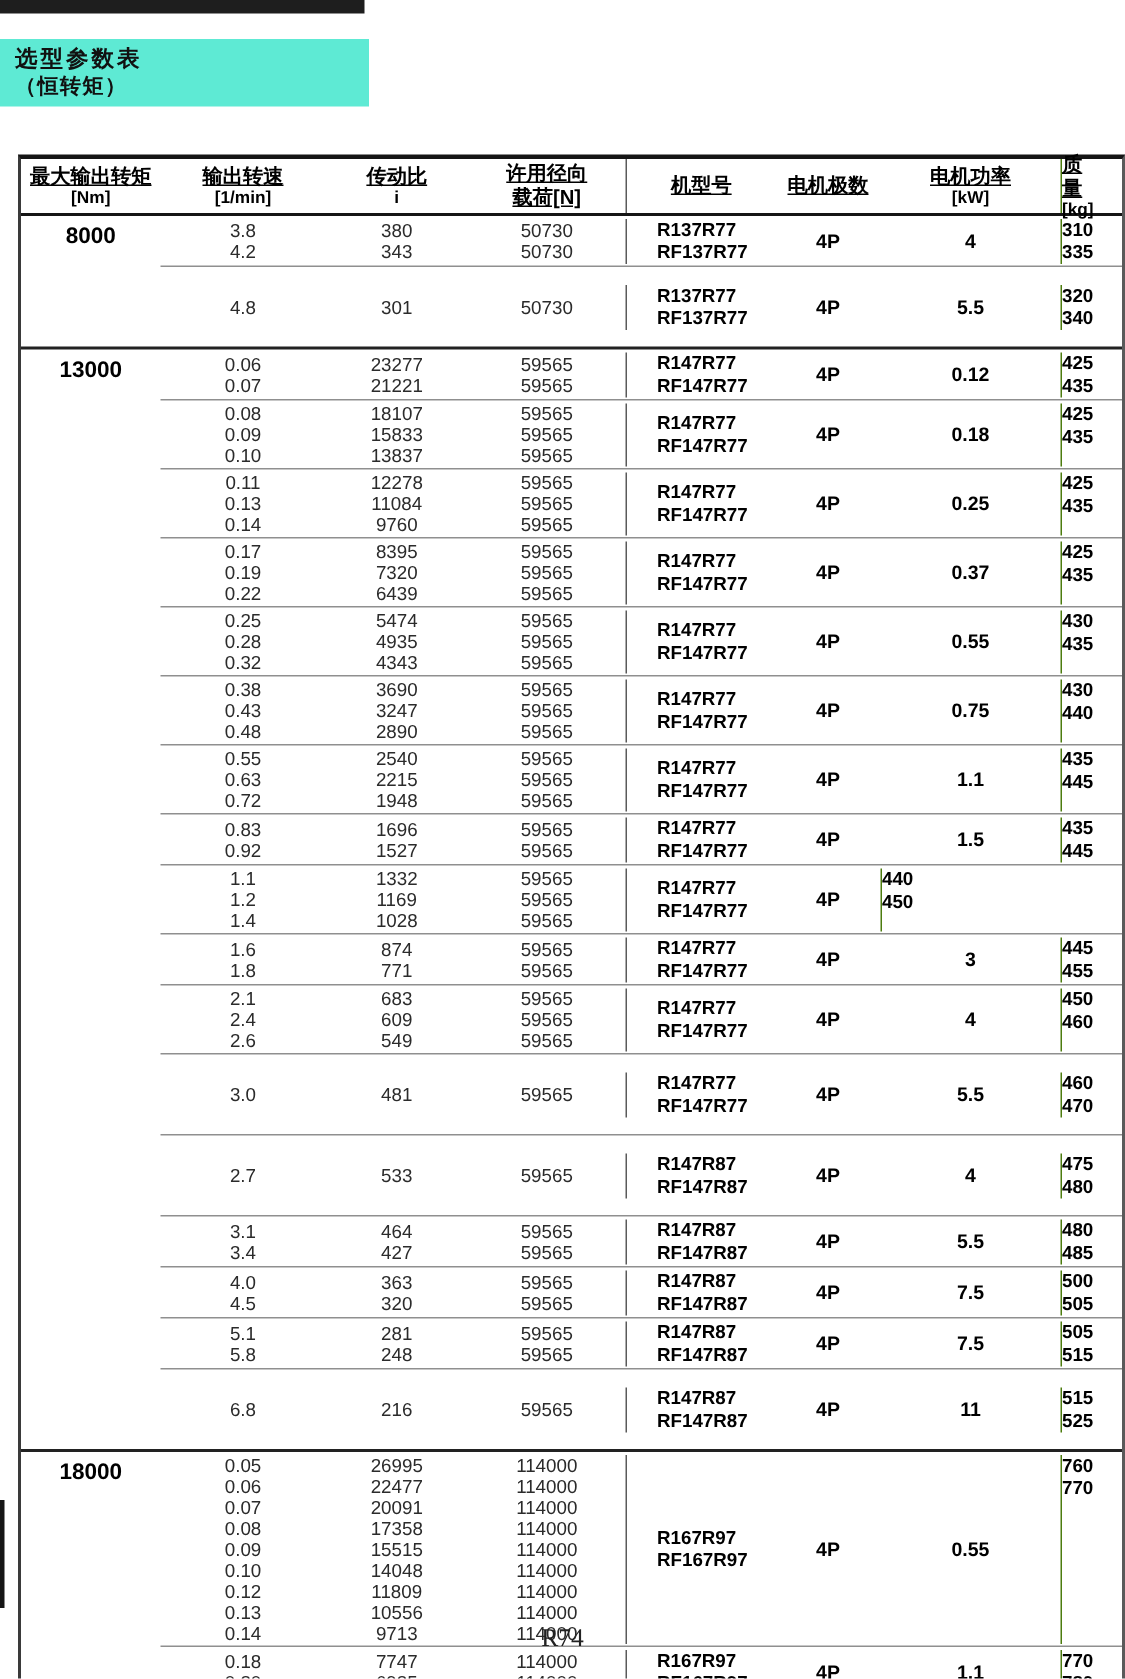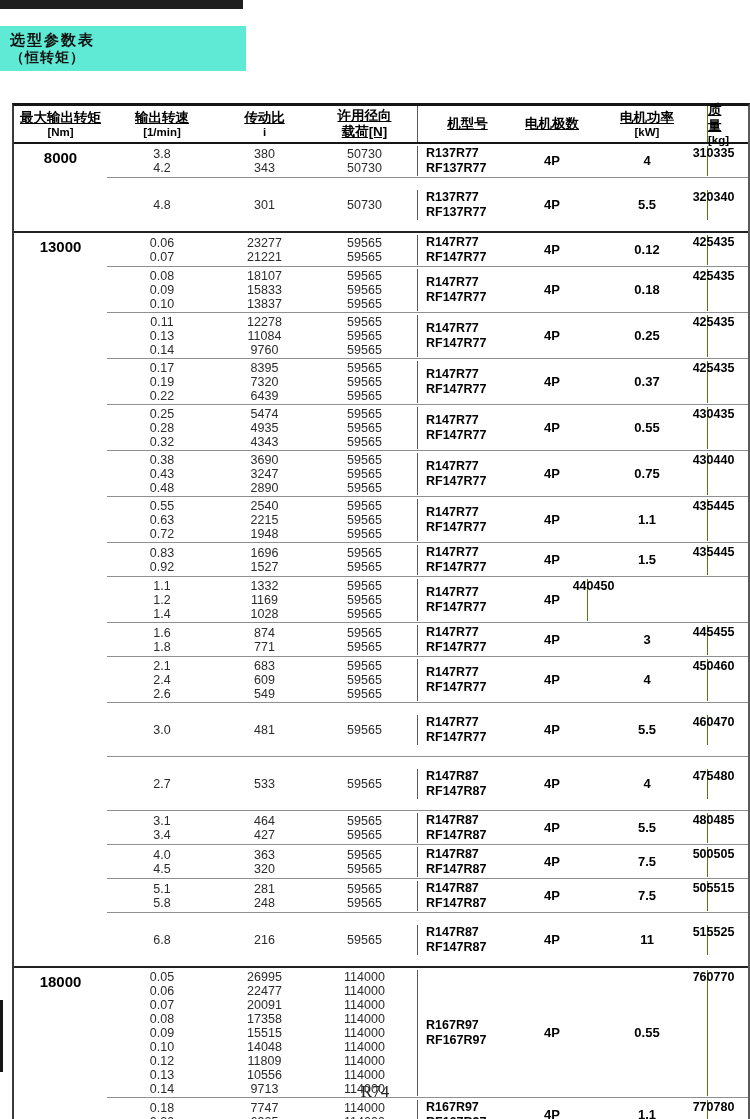--- a/index.html
+++ b/index.html
@@ -32,24 +32,24 @@
   .group { display:flex; border-bottom:2px solid #222; }
   .group:last-child { border-bottom:none; }
   .torquecell { width:93px; text-align:center; font-weight:bold; font-size:15px; color:#000; padding-top:5px; }
   .subs { flex:1; display:flex; flex-direction:column; }
   .sub { display:flex; border-bottom:1px solid #8f8f8f; padding:1.5px 0; }
   .sub:last-child { border-bottom:none; }
   .sub.tall { padding:11.5px 0; }
 
   .numcol { display:flex; flex-direction:column; justify-content:center; }
   .num { font-size:12.5px; line-height:14px; color:#2b2b2b; text-align:center; }
-  .modelcell { display:flex; flex-direction:column; justify-content:center; padding-left:8px; }
+  .modelcell { display:flex; flex-direction:column; justify-content:center; padding-left:20px; }
   .modelcell .m { font-weight:bold; font-size:12.5px; line-height:15px; color:#000; }
   .centercell { display:flex; align-items:center; justify-content:center; font-weight:bold; font-size:13px; color:#000; }
-  .masscell { display:flex; justify-content:center; padding-right:10px; }
+  .masscell { display:flex; flex-direction:column; padding-right:10px; }
   .masscell .m { font-weight:bold; font-size:12.5px; line-height:15px; color:#000; text-align:right; }
 
   .leftmark { position:absolute; left:0; top:1000px; width:3px; height:72px; background:#161616; }
   .footer { position:absolute; left:0; top:1082px; width:750px; text-align:center;
             font-family:"Liberation Serif", serif; font-size:17px; color:#222; }
 </style>
 </head>
 <body>
 
 <div class="topbar"></div>

